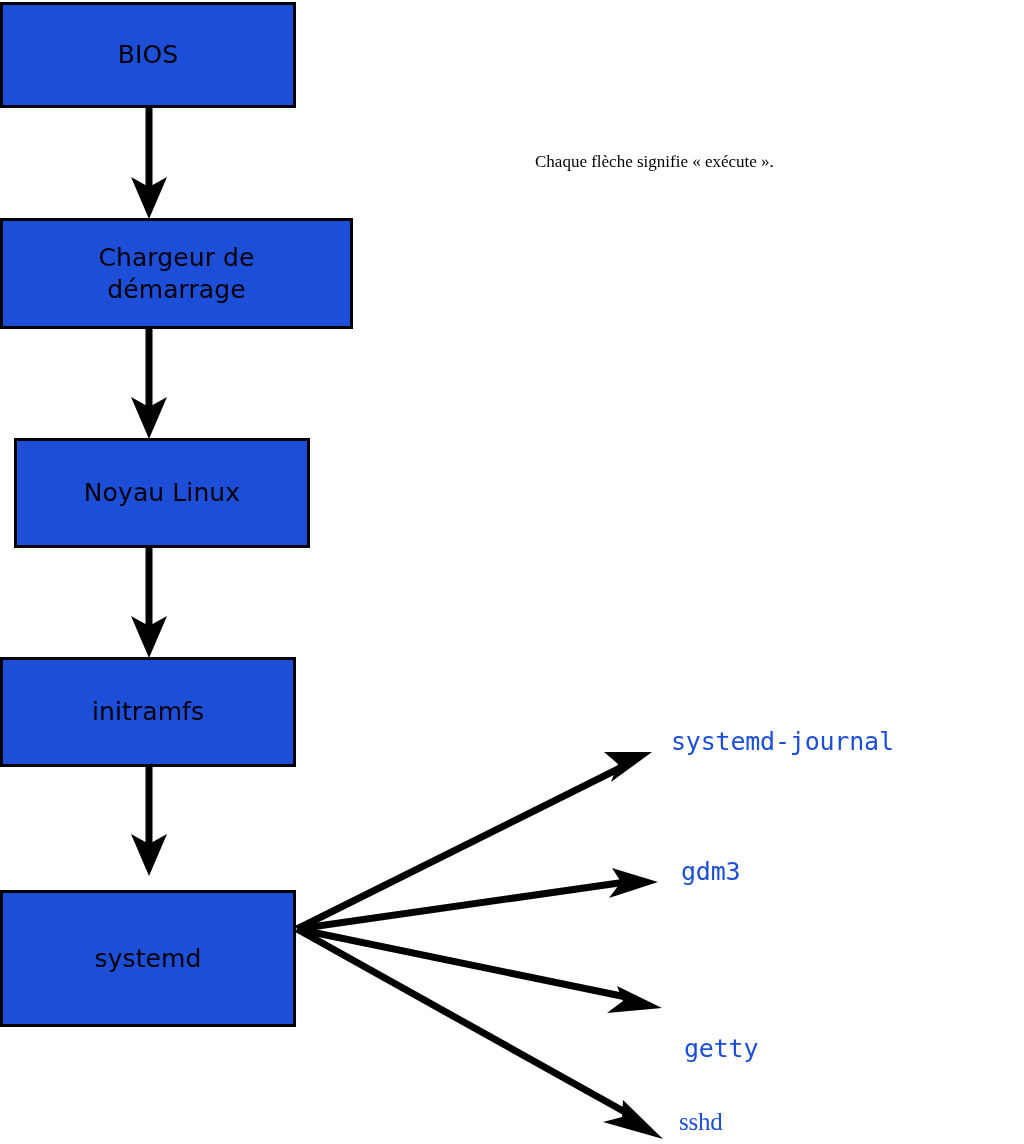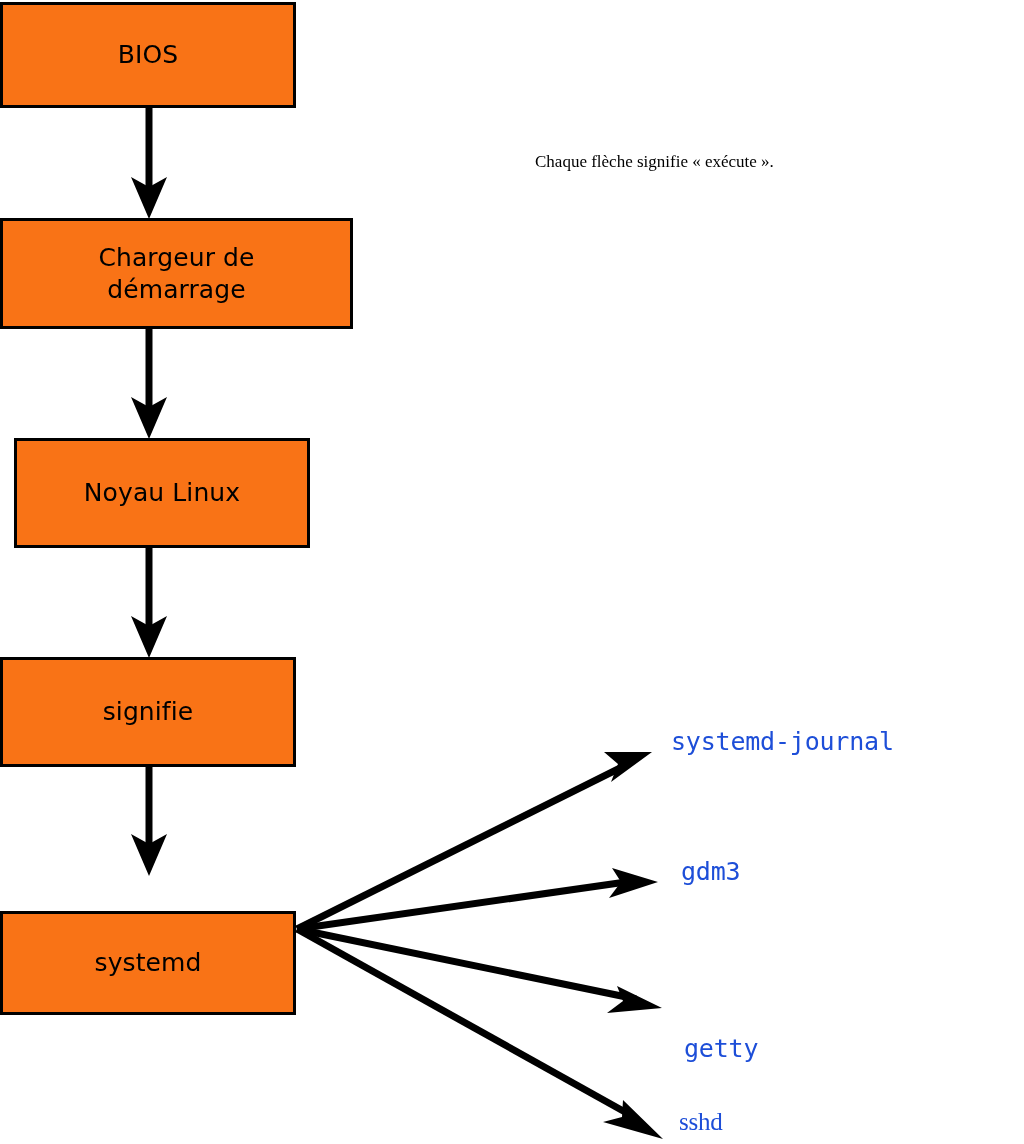--- a/index.html
+++ b/index.html
@@ -19,21 +19,21 @@
     position: absolute;
     left: 0;
     top: 0;
     width: 1024px;
     height: 1144px;
   }
   .node-box {
     position: absolute;
     box-sizing: border-box;
     border: 3px solid #000000;
-    background: #f97316;
+    background: #1d4ed8;
     display: flex;
     align-items: center;
     justify-content: center;
     text-align: center;
   }
   .node-label {
     font-family: "DejaVu Sans", sans-serif;
     font-size: 25px;
     color: #000000;
     line-height: 1.28;
@@ -105,24 +105,24 @@
   <div class="node-box" style="left:0px; top:218px; width:353px; height:111px;">
     <span class="node-label">Chargeur de
 démarrage</span>
   </div>
 
   <div class="node-box" style="left:0px; top:438px; width:296px; height:110px;margin-left:14px;">
     <span class="node-label">Noyau Linux</span>
   </div>
 
   <div class="node-box" style="left:0px; top:657px; width:296px; height:110px;">
-    <span class="node-label">signifie</span>
+    <span class="node-label">initramfs</span>
   </div>
 
-  <div class="node-box" style="left:0px; top:911px; width:296px; height:104px;">
+  <div class="node-box" style="left:0px; top:890px; width:296px; height:137px;">
     <span class="node-label">systemd</span>
   </div>
 
   <div class="service-label" style="left:671px; top:727px;">systemd-journal</div>
 
   <div class="service-label" style="left:681px; top:857px;">gdm3</div>
 
   <div class="service-label" style="left:684px; top:1034px;">getty</div>
 
   <div class="service-label" style="left:679px; top:1108px;font-family:Liberation Serif, serif;">sshd</div>

